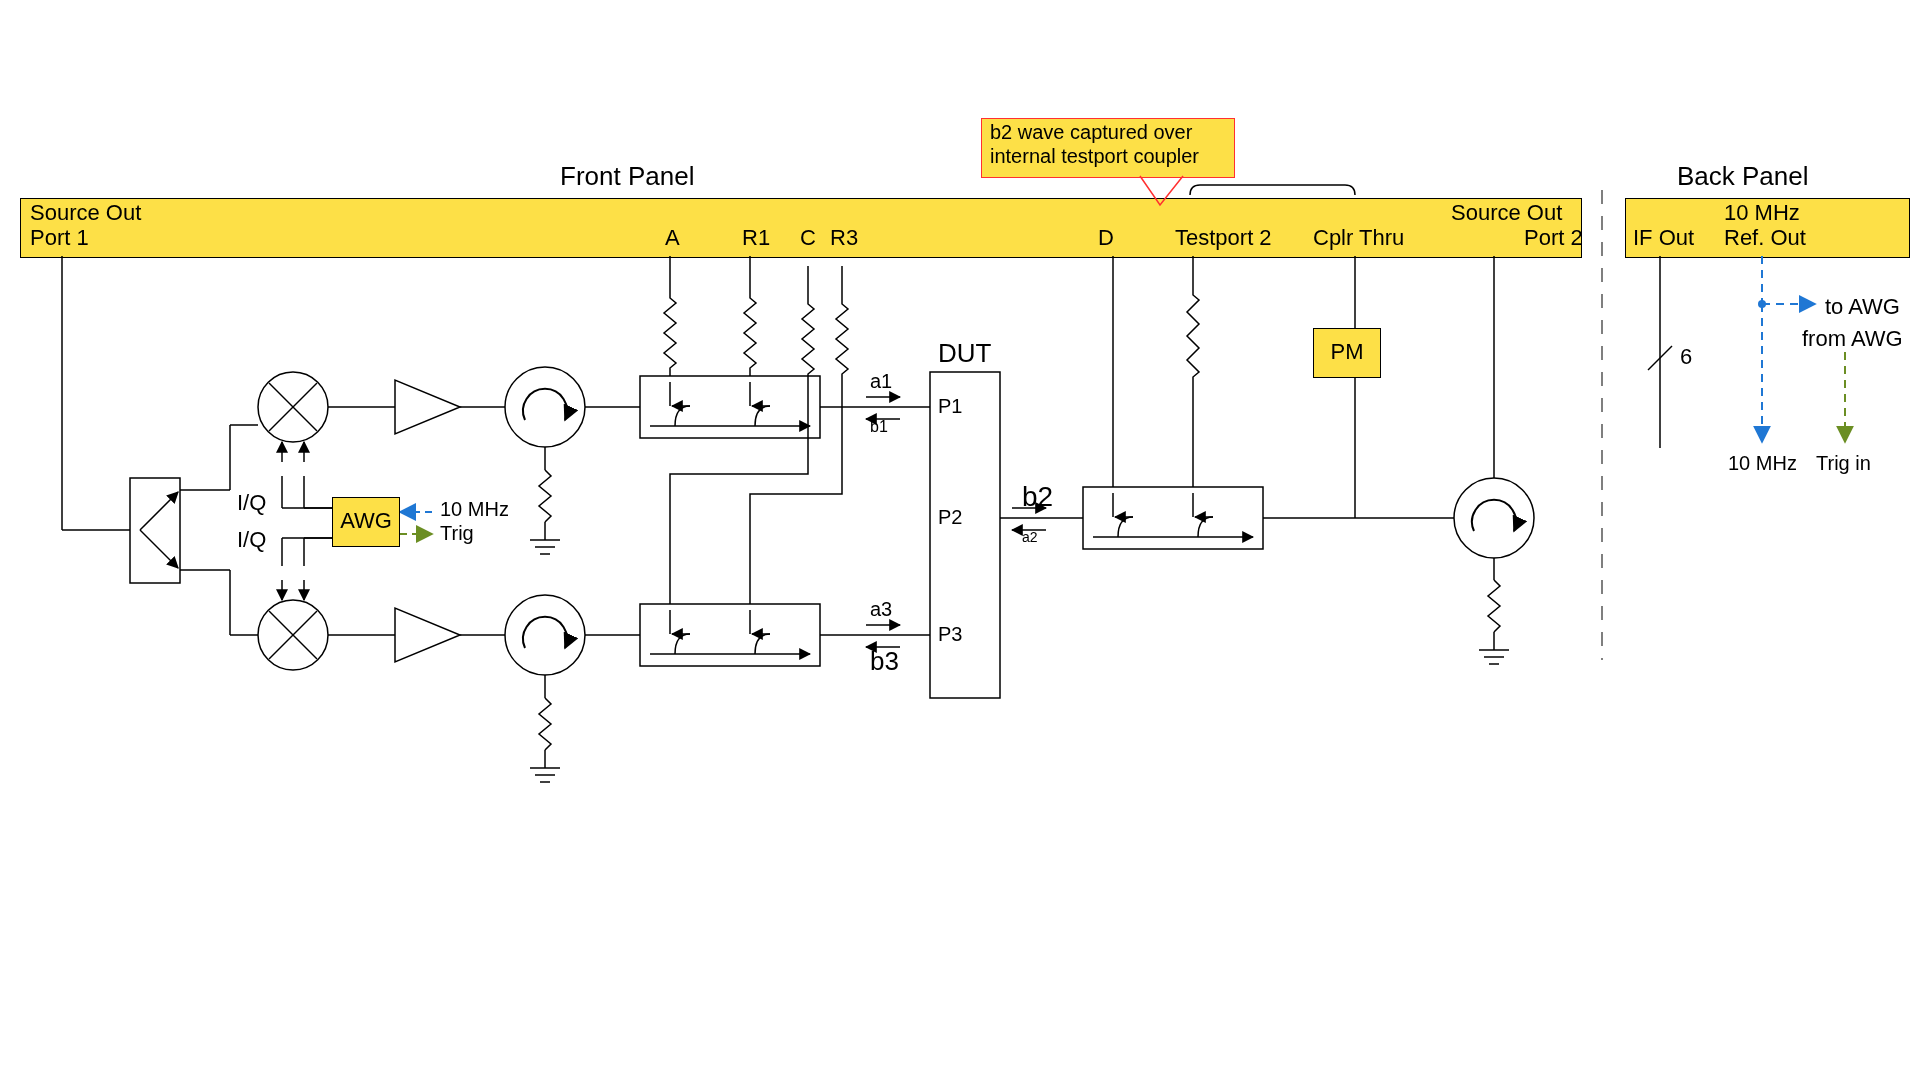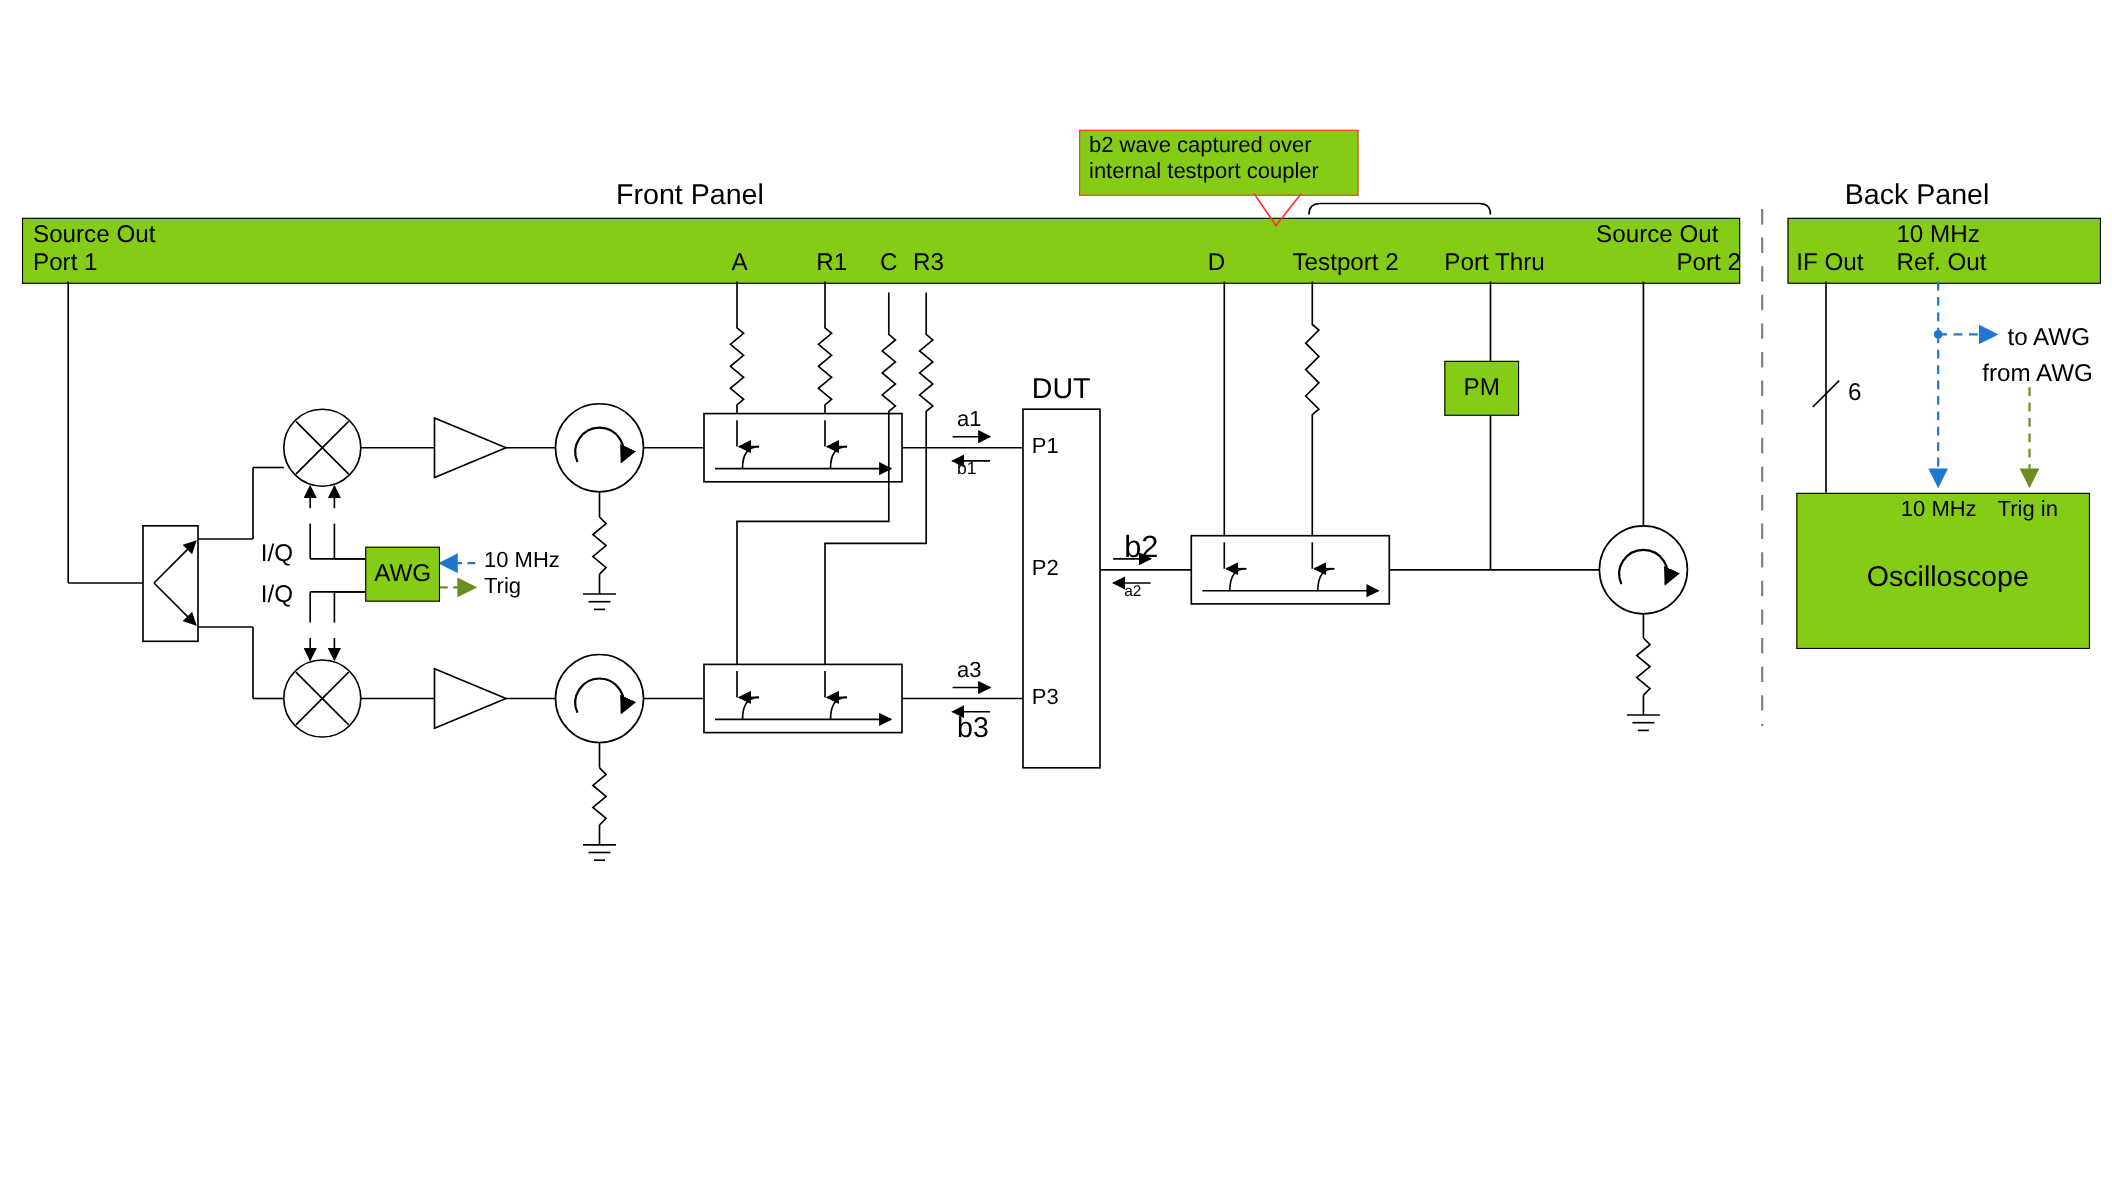--- a/index.html
+++ b/index.html
@@ -1,19 +1,19 @@
 <!DOCTYPE html>
 <html><head>
 <meta charset="utf-8">
 <style>
   html,body{margin:0;padding:0;background:#fff;font-family:"Segoe UI",Arial,sans-serif;color:#000}
   #stage{position:relative;width:1920px;height:1080px;background:#fff}
   .lbl{position:absolute;font-size:22px;white-space:pre}
   .lbl.big{font-size:26px}
-  .box{position:absolute;border:1.5px solid #000;background:#84cc16}
+  .box{position:absolute;border:1.5px solid #000;background:#fde047}
   svg{position:absolute;left:0;top:0}
 </style>
 </head>
 <body>
 
 <div id="stage">
 
   <div class="lbl big" style="left:560px;top:161px">Front Panel</div>
   <div class="lbl big" style="left:1677px;top:161px">Back Panel</div>
 
@@ -25,21 +25,21 @@
   </svg>
 
   <div class="lbl" style="left:30px;top:200px">Source Out</div>
   <div class="lbl" style="left:30px;top:225px">Port 1</div>
   <div class="lbl" style="left:665px;top:225px">A</div>
   <div class="lbl" style="left:742px;top:225px">R1</div>
   <div class="lbl" style="left:800px;top:225px">C</div>
   <div class="lbl" style="left:830px;top:225px">R3</div>
   <div class="lbl" style="left:1098px;top:225px">D</div>
   <div class="lbl" style="left:1175px;top:225px">Testport 2</div>
-  <div class="lbl" style="left:1313px;top:225px">Port Thru</div>
+  <div class="lbl" style="left:1313px;top:225px">Cplr Thru</div>
   <div class="lbl" style="left:1451px;top:200px">Source Out</div>
   <div class="lbl" style="left:1524px;top:225px">Port 2</div>
 
   <div class="lbl" style="left:1633px;top:225px">IF Out</div>
   <div class="lbl" style="left:1724px;top:200px">10 MHz</div>
   <div class="lbl" style="left:1724px;top:225px">Ref. Out</div>
   <div class="lbl" style="left:1825px;top:294px">to AWG</div>
   <div class="lbl" style="left:1802px;top:326px">from AWG</div>
 
   <div class="box" style="left:981px;top:118px;width:252px;height:58px;border:1.5px solid #ff3030"></div>
@@ -236,20 +236,17 @@
   <div class="lbl" style="left:870px;top:370px;font-size:20px">a1</div>
   <div class="lbl" style="left:870px;top:418px;font-size:16px">b1</div>
   <div class="lbl" style="left:938px;top:395px;font-size:20px">P1</div>
   <div class="lbl" style="left:1022px;top:481px;font-size:28px">b2</div>
   <div class="lbl" style="left:1022px;top:529px;font-size:14px">a2</div>
   <div class="lbl" style="left:938px;top:506px;font-size:20px">P2</div>
   <div class="lbl" style="left:870px;top:598px;font-size:20px">a3</div>
   <div class="lbl" style="left:870px;top:646px;font-size:26px">b3</div>
   <div class="lbl" style="left:938px;top:623px;font-size:20px">P3</div>
 
-  <div class="box" style="left:1633px;top:448px;width:265px;height:140px">
-    <div class="lbl" style="left:63px;top:60px;font-size:26px">Oscilloscope</div>
-  </div>
   <div class="lbl" style="left:1728px;top:452px;font-size:20px">10 MHz</div>
   <div class="lbl" style="left:1816px;top:452px;font-size:20px">Trig in</div>
   <div class="lbl" style="left:1680px;top:344px;font-size:22px">6</div>
 
 </div>
 
 </body></html>

